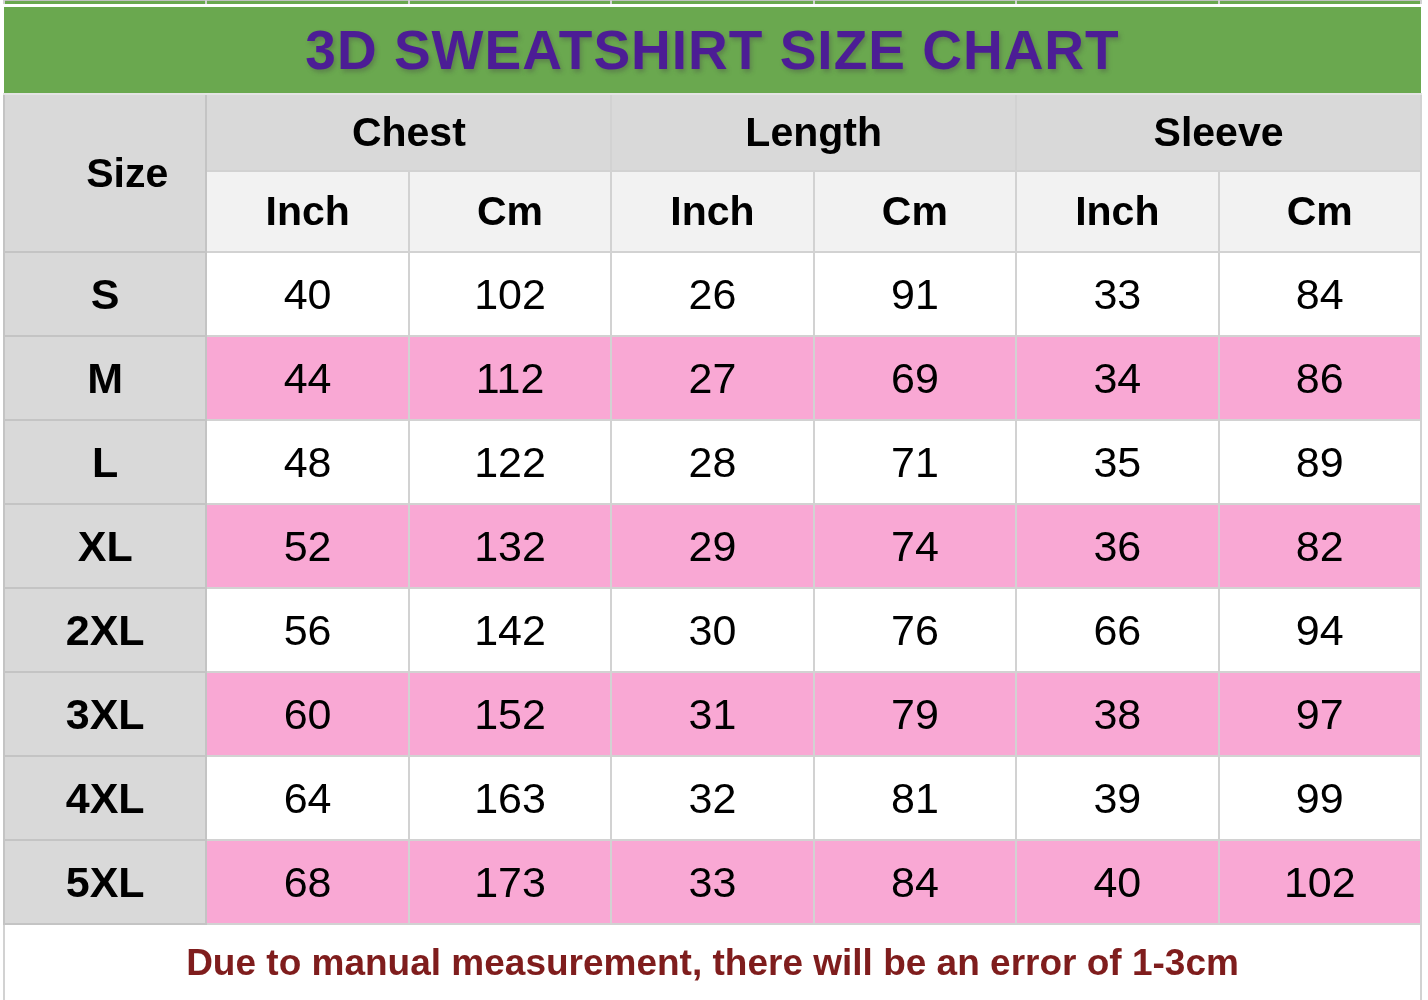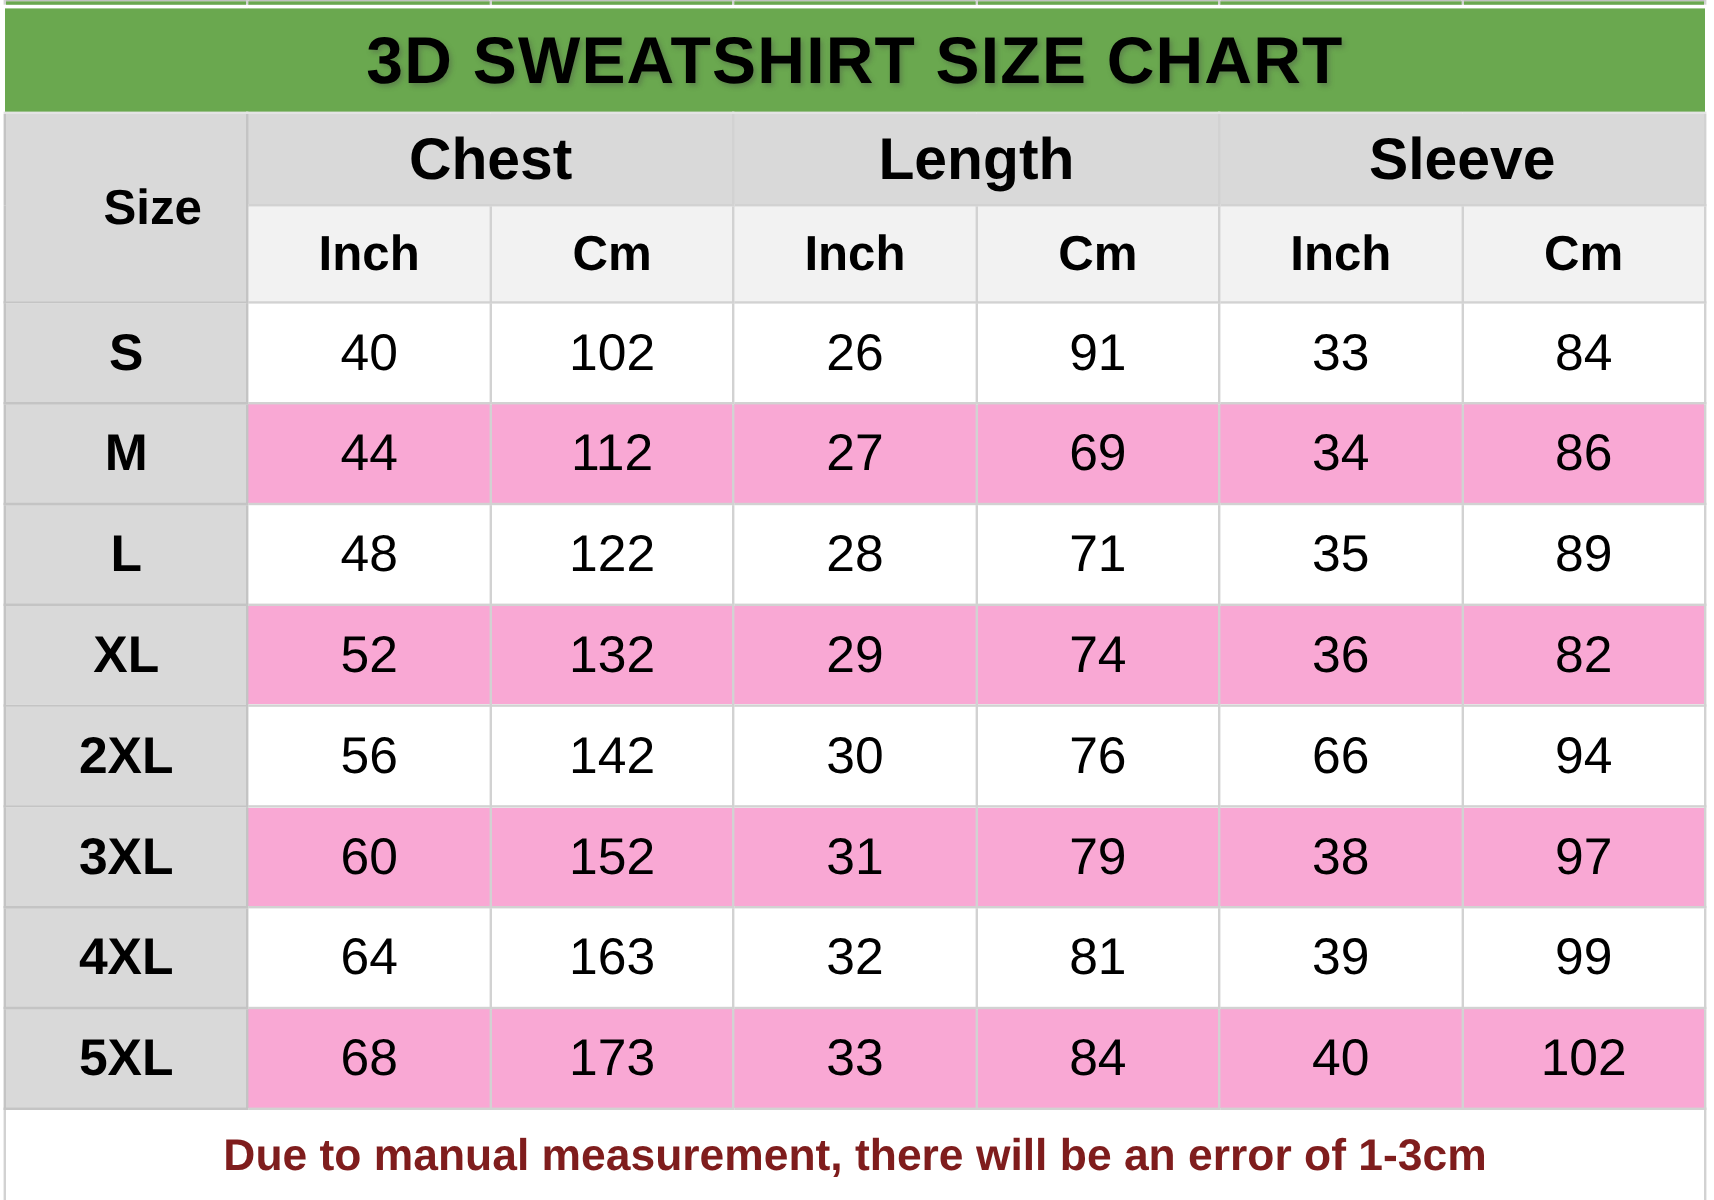--- a/index.html
+++ b/index.html
@@ -36,31 +36,31 @@
     border-bottom: 3px solid #ffffff;
   }
   
   .title-row td {
     height: 86px;
     background: #6aa84f;
     border-left: none;
     border-right: none;
     border-top: none;
     border-bottom: 2px solid #e4e4e4;
-    color: #000000;
+    color: #4c1d95;
     font-weight: 700;
     font-size: 55px;
     letter-spacing: 1px;
     text-shadow: 2px 3px 4px rgba(70, 70, 70, 0.35);
   }
   .group-row th {
     height: 75px;
     background: #d9d9d9;
     font-weight: 700;
-    font-size: 49px;
+    font-size: 41px;
   }
   th.size-head {
     background: #d9d9d9;
     font-weight: 700;
     font-size: 41px;
     border-color: #c4c4c4;
     padding-left: 44px;
   }
   .unit-row th {
     height: 79px;

